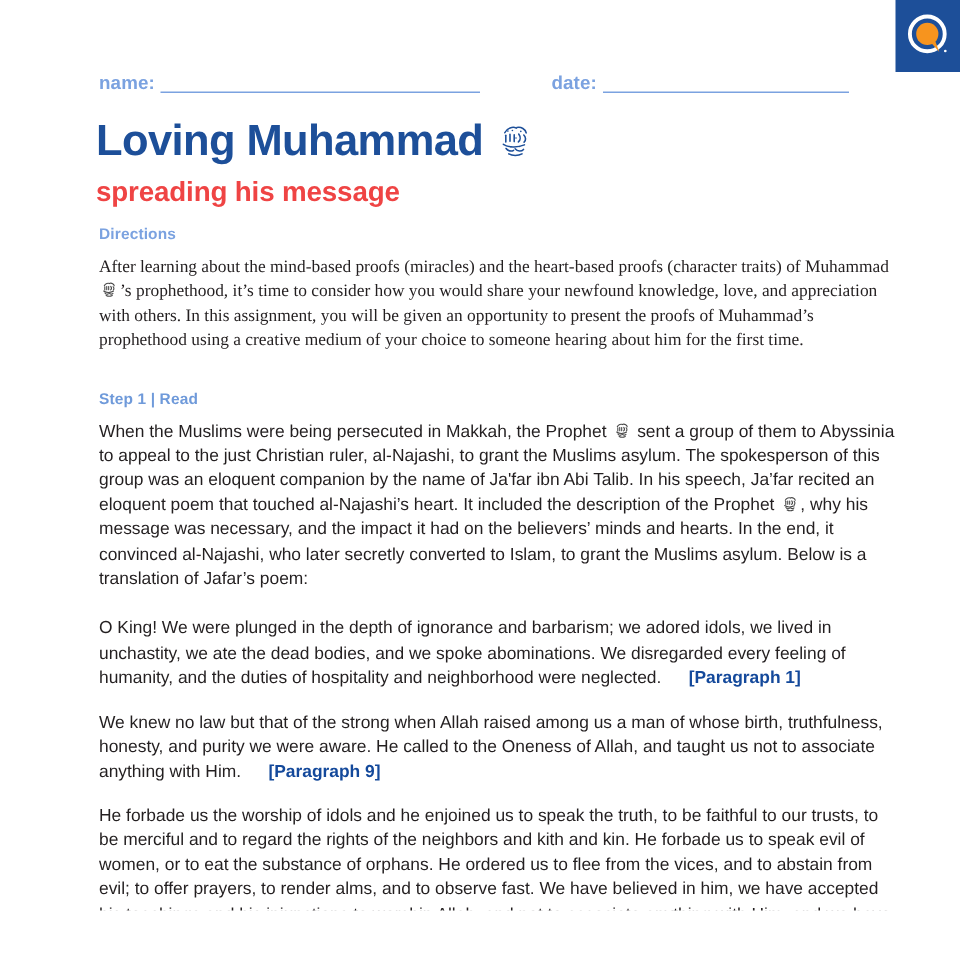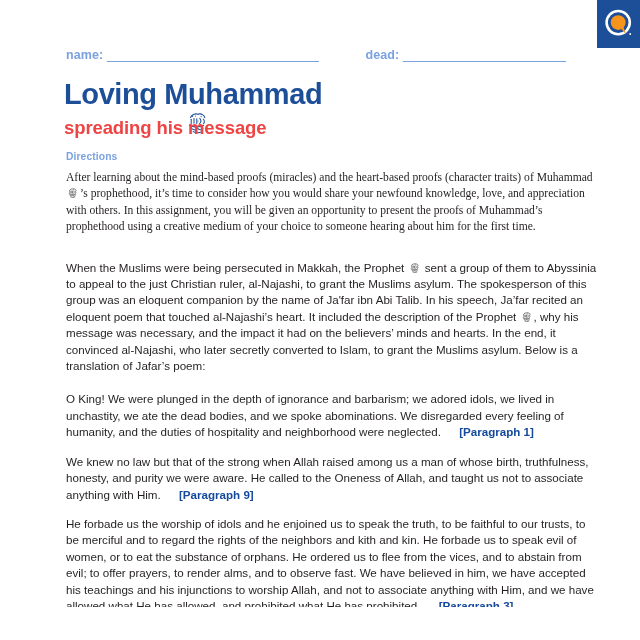--- a/index.html
+++ b/index.html
@@ -70,21 +70,20 @@
     top: 78px;
     left: 64px;
     font-size: 29px;
     font-weight: bold;
     color: #1d4f99;
     letter-spacing: -0.4px;
     line-height: 32px;
     white-space: nowrap;
     display: flex;
     align-items: center;
-    flex-direction: column;
   }
   .title-glyph {
     margin-left: 9px;
     display: inline-block;
   }
   .title-glyph svg { display: block; }
 
   .subtitle {
     position: absolute;
     top: 117px;
@@ -157,21 +156,21 @@
       <circle cx="14.2" cy="13.6" r="7.4" fill="#f7941e"></circle>
       <path d="M16.0 18.6 L22.2 25.6 L19.2 17.6 Z" fill="#f7941e"></path>
       <circle cx="26.2" cy="25.0" r="0.9" fill="#ffffff"></circle>
     </svg>
   </div>
 
   <div class="meta-row">
     <span class="meta-label">name:</span>
     <span class="meta-rule rule-name"></span>
     <span class="meta-gap"></span>
-    <span class="meta-label">dead:</span>
+    <span class="meta-label">date:</span>
     <span class="meta-rule rule-date"></span>
   </div>
 
   <div class="title">
     <span>Loving Muhammad</span>
     <span class="title-glyph">
       <svg width="26" height="26" viewBox="0 0 26 26" aria-hidden="true">
         <g fill="none" stroke="#1d4f99" stroke-width="1.05" stroke-linecap="round">
           <path d="M5.5 7.5 C7 4.2 11 3.2 13.2 4.4"></path>
           <path d="M13.6 4.0 C16.4 3.4 19.4 5.1 19.8 7.6"></path>
@@ -213,20 +212,21 @@
               <path d="M18.2 9.0 C19.6 10.4 19.8 12.6 18.4 13.8"></path>
               <path d="M4.6 15.2 C7.8 17.4 14.0 17.6 18.6 15.6"></path>
               <path d="M6.4 18.0 C7.6 19.6 9.8 20.2 11.4 19.2"></path>
               <path d="M12.4 18.2 C14.0 20.0 16.6 20.2 18.0 18.6"></path>
               <path d="M8.2 21.6 C10.6 23.0 14.4 23.0 17.0 21.6"></path>
             </g>
           </svg></span><span>’s prophethood, it’s time to consider how you would share your newfound knowledge, love, and appreciation with others. In this assignment, you will be given an opportunity to present the proofs of Muhammad’s prophethood using a creative medium of your choice to someone hearing about him for the first time.</span></p>
 
     <div class="spacer-lg"></div>
 
+    <h2 class="section-heading step">Step 1 | Read</h2>
     <p class="body-text"><span>When the Muslims were being persecuted in Makkah, the Prophet </span><span class="inline-glyph"><svg width="12" height="12" viewBox="0 0 26 26" aria-hidden="true">
             <g fill="none" stroke="#4a4a4a" stroke-width="1.6" stroke-linecap="round">
               <path d="M5.5 7.5 C7 4.2 11 3.2 13.2 4.4"></path>
               <path d="M13.6 4.0 C16.4 3.4 19.4 5.1 19.8 7.6"></path>
               <path d="M6.2 9.2 L6.2 13.6"></path>
               <path d="M9.0 8.6 L9.0 13.2"></path>
               <path d="M11.8 8.8 L11.8 13.4"></path>
               <path d="M14.8 8.4 C16.2 10.2 16.0 12.4 14.6 13.6"></path>
               <path d="M18.2 9.0 C19.6 10.4 19.8 12.6 18.4 13.8"></path>
               <path d="M4.6 15.2 C7.8 17.4 14.0 17.6 18.6 15.6"></path>

